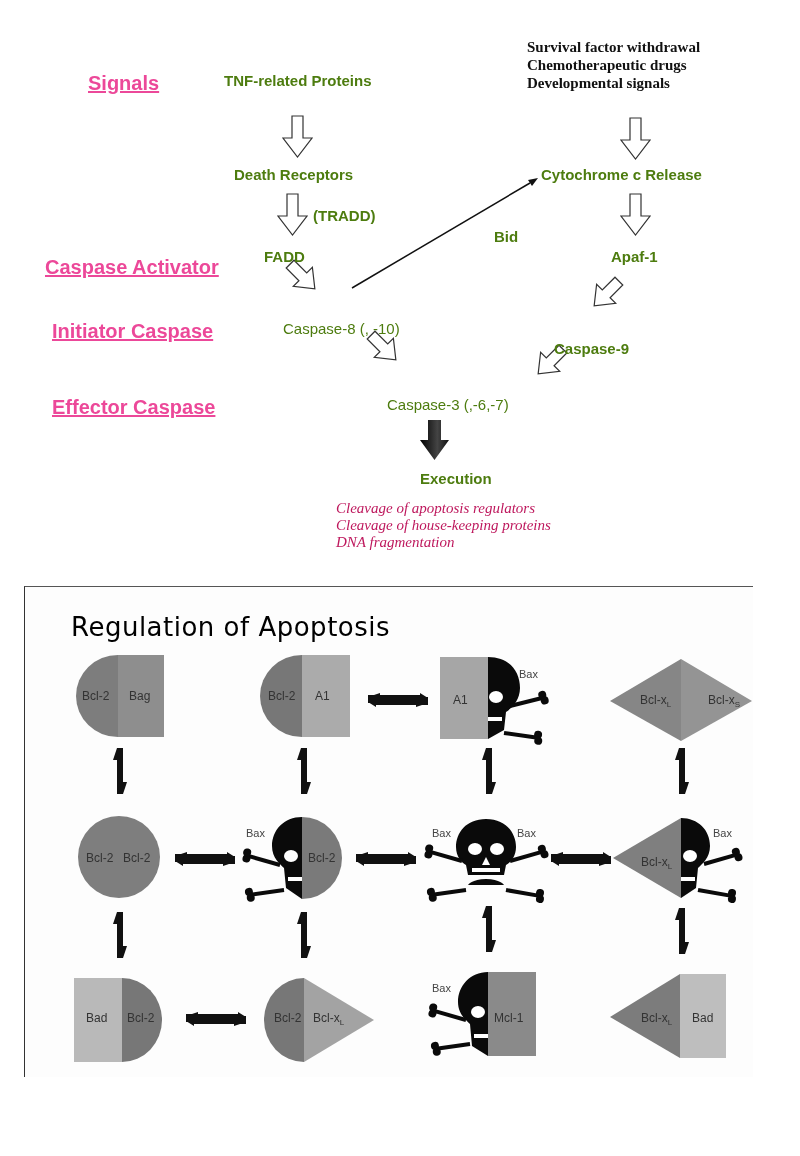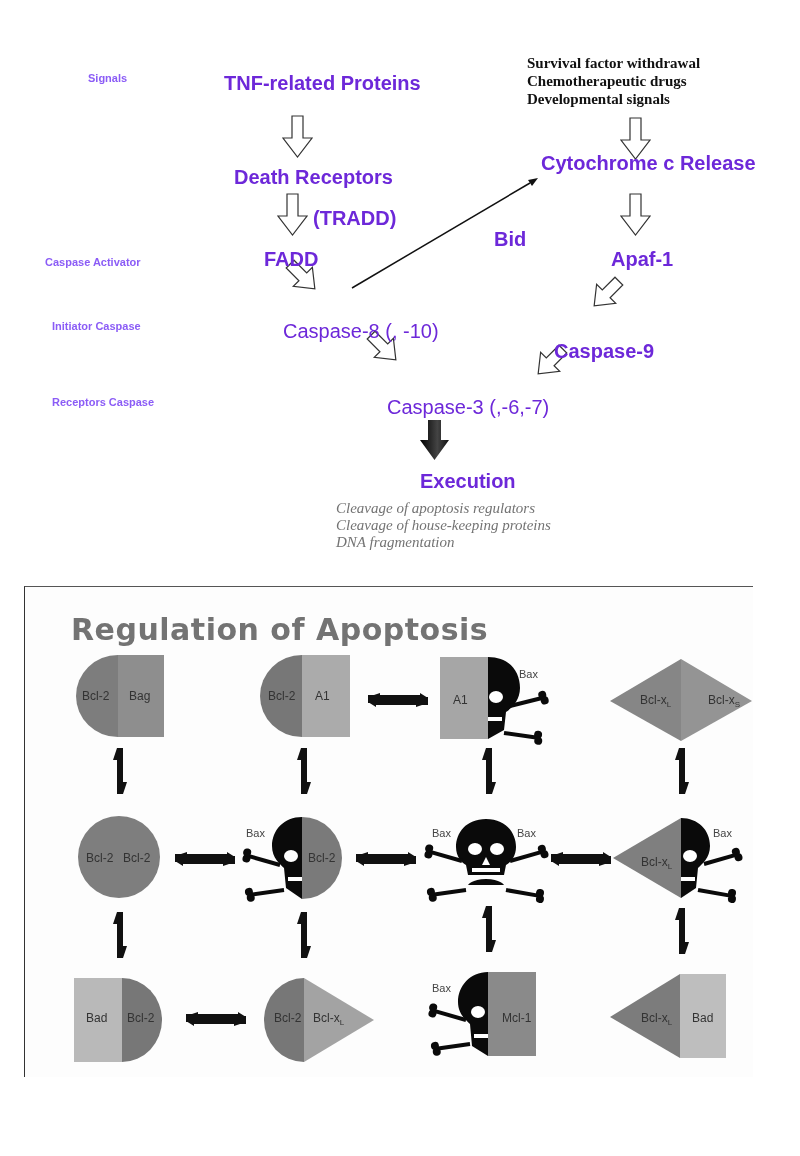--- a/index.html
+++ b/index.html
@@ -1,24 +1,24 @@
 <!DOCTYPE html>
 <html><head>
 <meta charset="utf-8">
 <style>
   html, body { margin:0; padding:0; background:#ffffff; }
   body { width:800px; height:1156px; position:relative; overflow:hidden; font-family:"Liberation Sans", sans-serif; color:#111; }
   .abs { position:absolute; white-space:nowrap; }
-  .lbl { font-weight:bold; font-size:11px; color:#8b5cf6; }
-  .node { font-weight:bold; font-size:20px; color:#6d28d9; }
+  .lbl { font-weight:bold; font-size:20px; text-decoration:underline; color:#ec4899; }
+  .node { font-weight:bold; font-size:15px; color:#4d7c0f; }
   .serifb { font-family:"Liberation Serif", serif; font-weight:bold; font-size:15px; line-height:18px; color:#111; }
-  .ital { font-family:"Liberation Serif", serif; font-style:italic; font-size:15px; line-height:17px; color:#737373; }
+  .ital { font-family:"Liberation Serif", serif; font-style:italic; font-size:15px; line-height:17px; color:#be185d; }
   svg.layer { position:absolute; left:0; top:0; }
   .panel { position:absolute; left:24px; top:586px; width:728px; height:490px; border-top:1.5px solid #555; border-left:1.5px solid #333; background:#fdfdfd; }
-  .ptitle { font-family:"DejaVu Sans", sans-serif; font-weight:bold; font-size:30px; letter-spacing:0.5px; color:#737373; }
+  .ptitle { font-family:"DejaVu Sans", sans-serif; font-weight:normal; font-size:26px; letter-spacing:0.5px; color:#000000; }
   .mol { font-family:"Liberation Sans", sans-serif; font-size:12px; color:#333; }
   .bax { font-family:"Liberation Sans", sans-serif; font-size:11px; color:#444; }
   sub { font-size:8px; }
 </style>
 </head>
 <body>
 
 <svg class="layer" width="800" height="580">
   <defs>
     <linearGradient id="execGrad" x1="0" x2="1" y1="0" y2="0">
@@ -48,34 +48,34 @@
 
   <line x1="352" y1="288" x2="530" y2="183" stroke="#111" stroke-width="1.5"></line>
   <path d="M538,178 l-10,2 l4,6 z" fill="#111"></path>
 
   <path d="M428,420 h13 v20 h8 l-14.5,20 l-14.5,-20 h8 z" fill="url(#execGrad)"></path>
 </svg>
 
 <div class="abs lbl" style="left:88px; top:72px;">Signals</div>
 <div class="abs lbl" style="left:45px; top:256px;">Caspase Activator</div>
 <div class="abs lbl" style="left:52px; top:320px;">Initiator Caspase</div>
-<div class="abs lbl" style="left:52px; top:396px;">Receptors Caspase</div>
+<div class="abs lbl" style="left:52px; top:396px;">Effector Caspase</div>
 
 <div class="abs node" style="left:224px; top:72px;">TNF-related Proteins</div>
 <div class="abs node" style="left:234px; top:166px;">Death Receptors</div>
 <div class="abs node" style="left:313px; top:207px;">(TRADD)</div>
 <div class="abs node" style="left:264px; top:248px;">FADD</div>
 <div class="abs node" style="left:283px; top:320px; font-weight:normal;">Caspase-8 (, -10)</div>
 
-<div class="abs serifb" style="left:527px; top:54px;">
+<div class="abs serifb" style="left:527px; top:38px;">
   <div>Survival factor withdrawal</div>
   <div>Chemotherapeutic drugs</div>
   <div>Developmental signals</div>
 </div>
-<div class="abs node" style="left:541px; top:152px;">Cytochrome c Release</div>
+<div class="abs node" style="left:541px; top:166px;">Cytochrome c Release</div>
 <div class="abs node" style="left:611px; top:248px;">Apaf-1</div>
 <div class="abs node" style="left:554px; top:340px;">Caspase-9</div>
 
 <div class="abs node" style="left:494px; top:220px;margin-top:8px;">Bid</div>
 <div class="abs node" style="left:387px; top:396px; font-weight:normal;">Caspase-3 (,-6,-7)</div>
 <div class="abs node" style="left:420px; top:470px;">Execution</div>
 
 <div class="abs ital" style="left:336px; top:500px;">
   <div>Cleavage of apoptosis regulators</div>
   <div>Cleavage of house-keeping proteins</div>
@@ -223,16 +223,16 @@
 <div class="abs mol" style="left:641px; top:855px;"><span>Bcl-x</span><sub>L</sub></div>
 <div class="abs bax" style="left:713px; top:827px;">Bax</div>
 
 <div class="abs mol" style="left:86px; top:1011px;">Bad</div>
 <div class="abs mol" style="left:127px; top:1011px;">Bcl-2</div>
 
 <div class="abs mol" style="left:274px; top:1011px;">Bcl-2</div>
 <div class="abs mol" style="left:313px; top:1011px;"><span>Bcl-x</span><sub>L</sub></div>
 
 <div class="abs bax" style="left:432px; top:982px;">Bax</div>
-<div class="abs mol" style="left:494px; top:1011px;margin-left:8px;">Mcl-1</div>
+<div class="abs mol" style="left:494px; top:1011px;">Mcl-1</div>
 
 <div class="abs mol" style="left:641px; top:1011px;"><span>Bcl-x</span><sub>L</sub></div>
 <div class="abs mol" style="left:692px; top:1011px;">Bad</div>
 
 </body></html>

